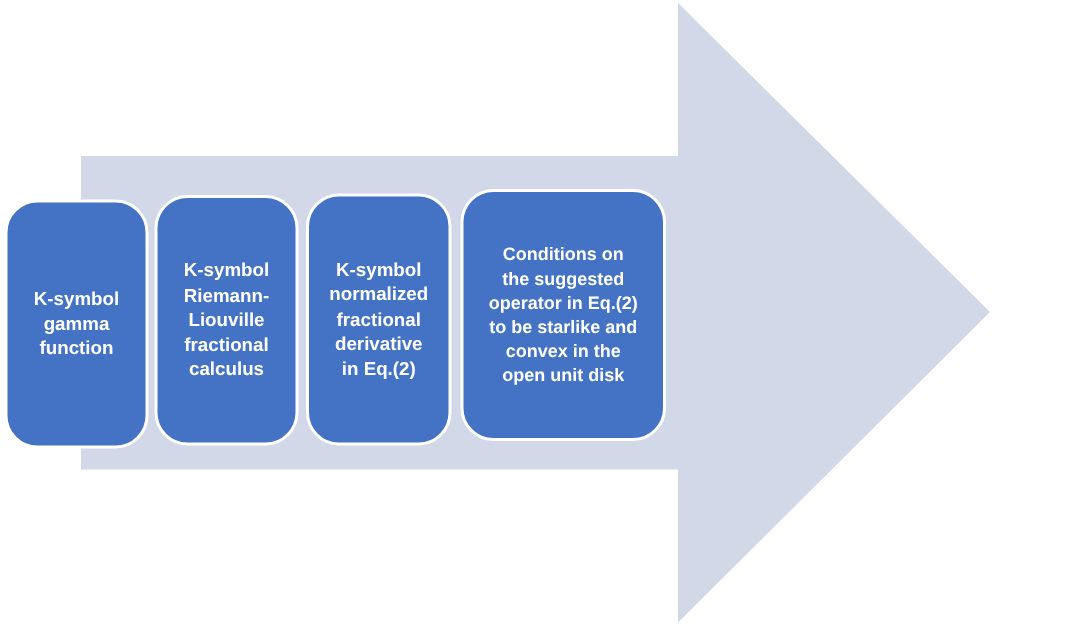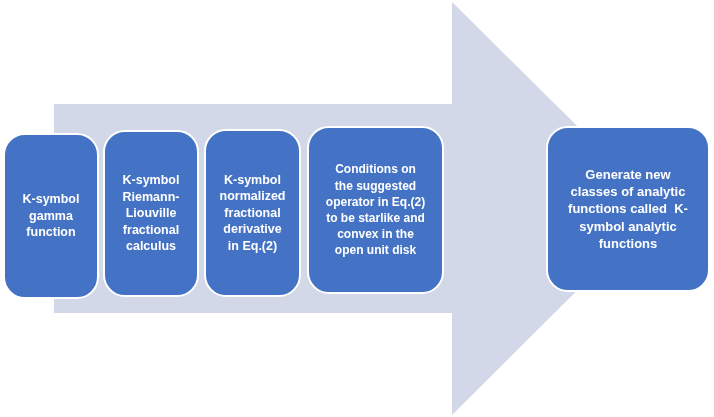--- a/index.html
+++ b/index.html
@@ -80,21 +80,14 @@
 
   <div class="step s4">
     <span class="lbl">Conditions on
 the suggested
 operator in Eq.(2)
 to be starlike and
 convex in the
 open unit disk</span>
   </div>
 
-  <div class="step s5">
-    <span class="lbl">Generate new
-classes of analytic
-functions called  K-
-symbol analytic
-functions</span>
-  </div>
 
 </div>
 
 </body></html>

